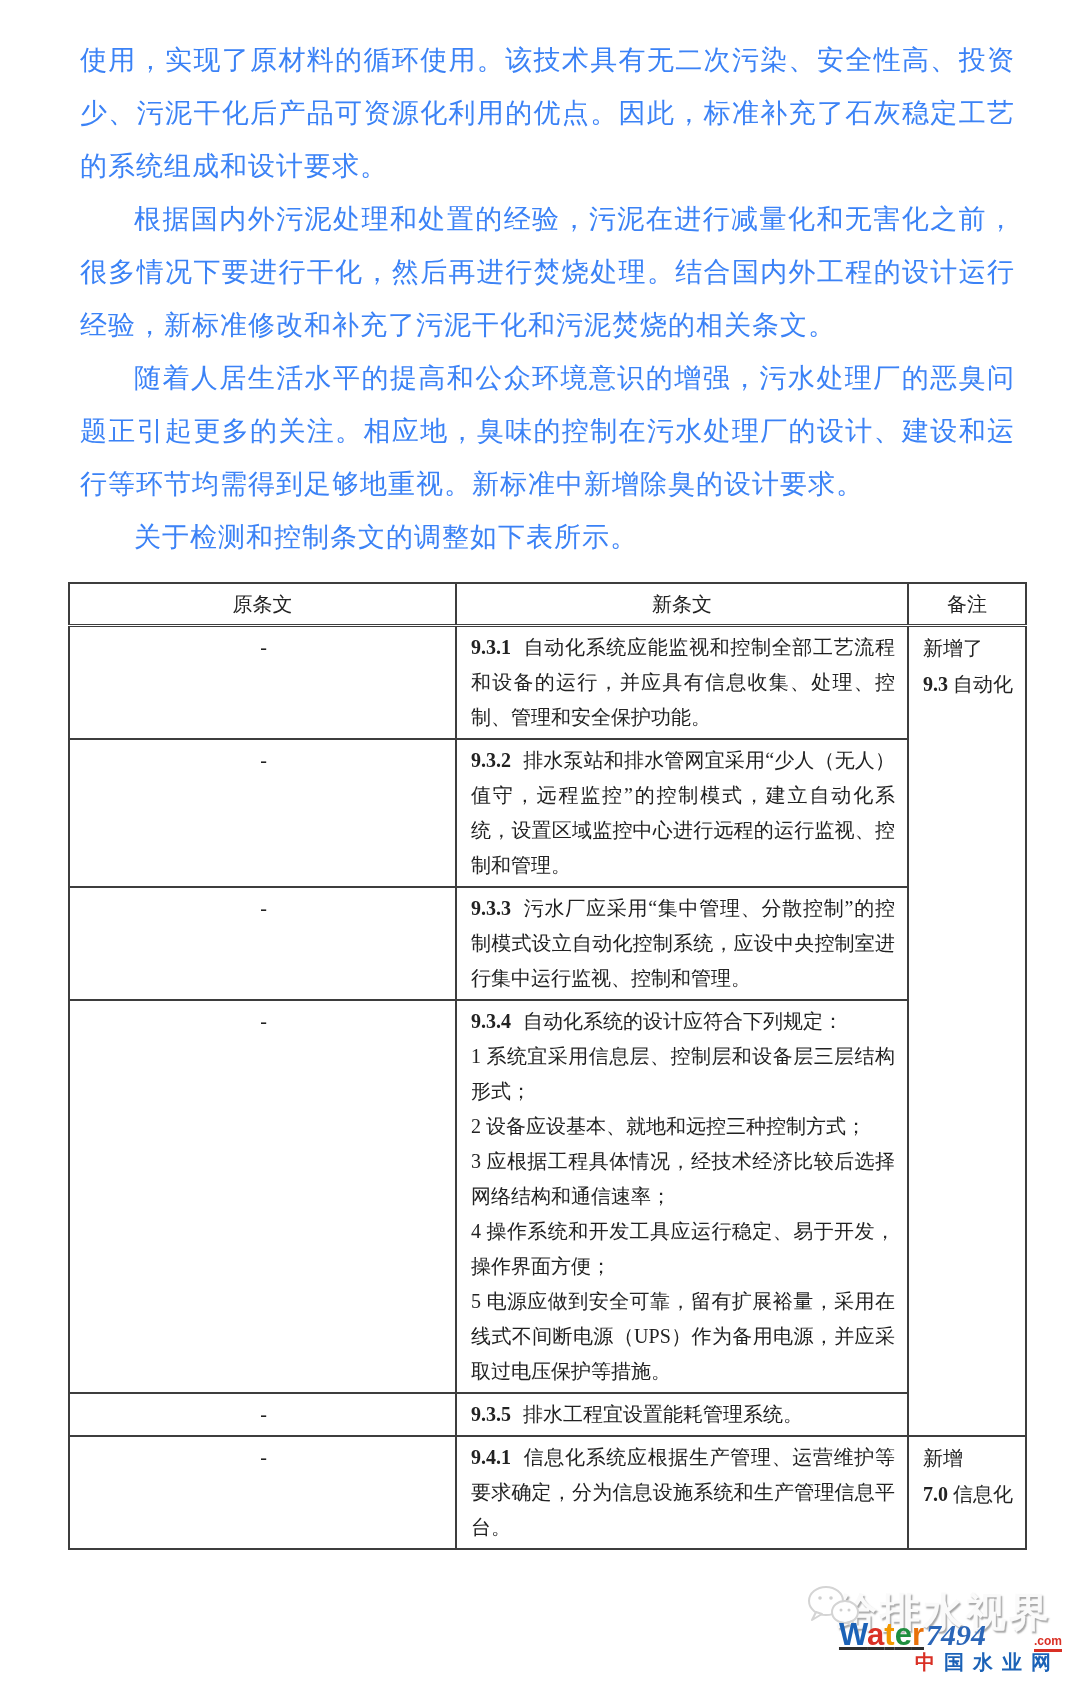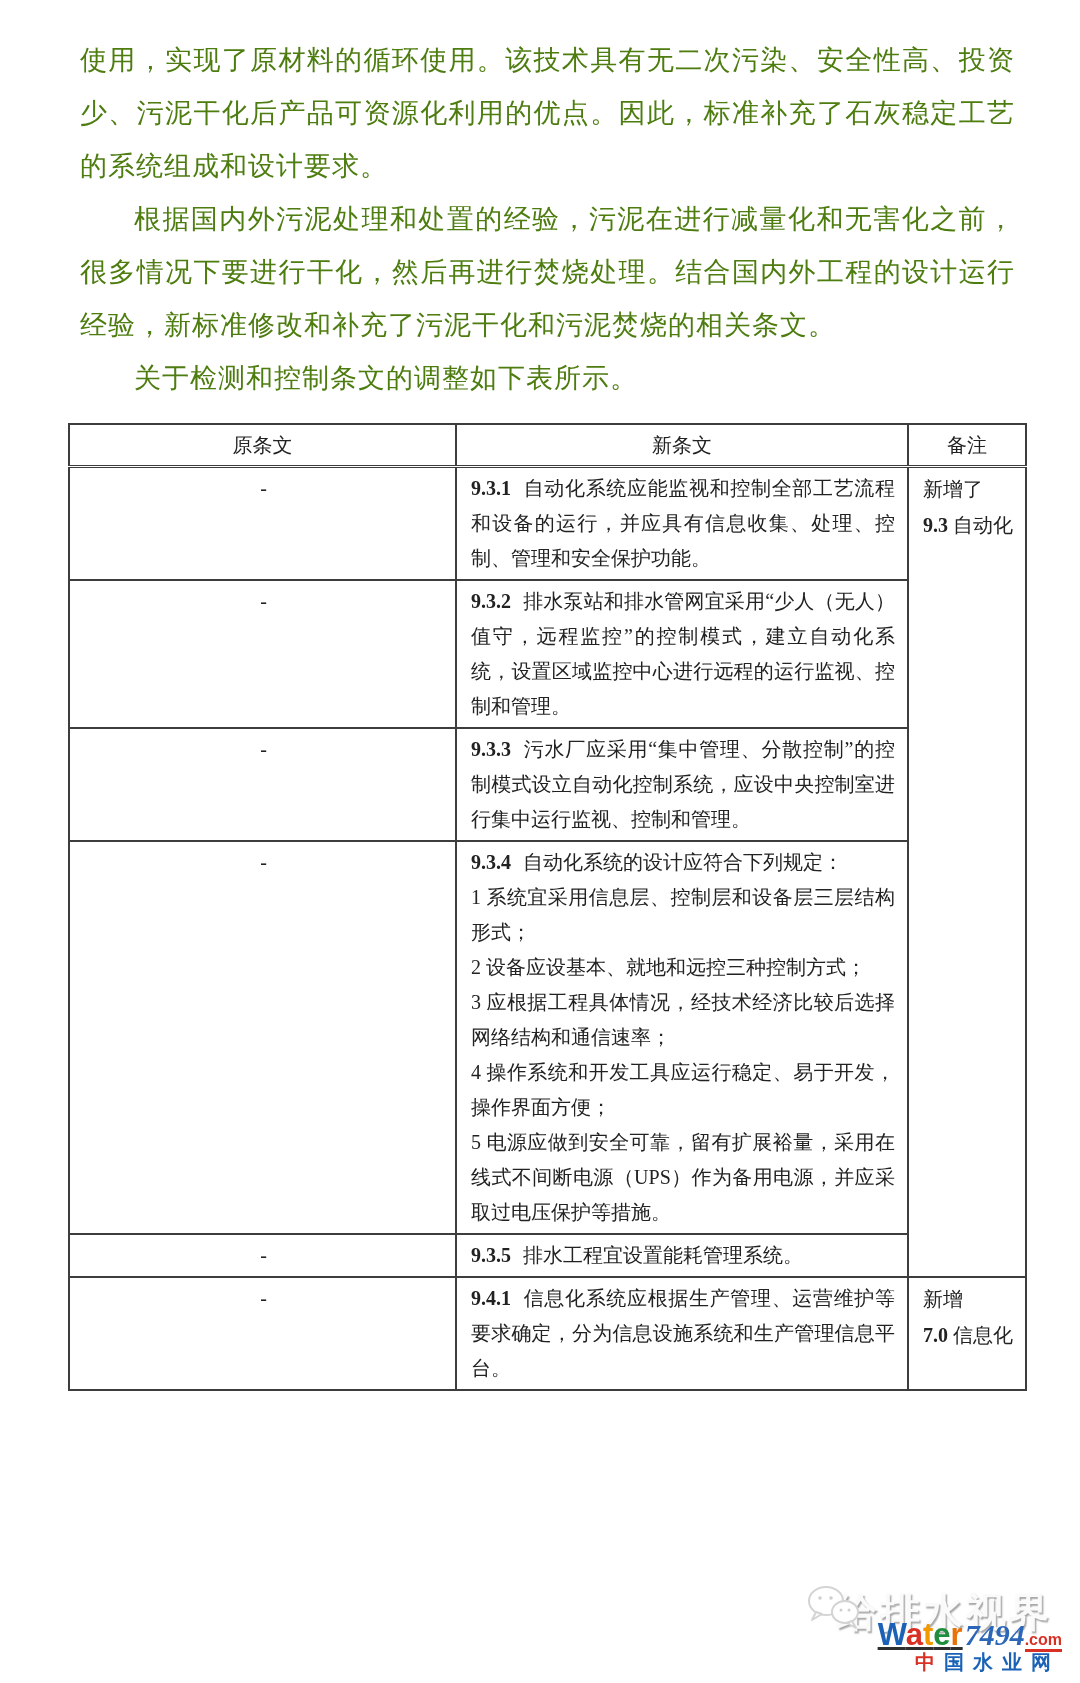--- a/index.html
+++ b/index.html
@@ -11,21 +11,21 @@
     position:relative;
     overflow:hidden;
   }
   .content {
     position:absolute; left:80px; top:0; width:935px;
     padding-top:34px;
   }
   .para {
     margin:0; font-size:27px; line-height:53px;
     text-align:justify; letter-spacing:1px;
-    color:#4d7c0f;
+    color:#3b82f6;
   }
   .para.indent { text-indent:2em; }
 
   table.clauses {
     border-collapse:collapse; table-layout:fixed;
     width:957px; margin-left:-12px; margin-top:18px;
     border:2px solid #3d3d3d;
   }
   table.clauses th, table.clauses td {
     border:2px solid #3d3d3d;
@@ -64,35 +64,36 @@
     position:absolute; right:0; top:32px; white-space:nowrap;
     font-family:"Liberation Sans","DejaVu Sans",sans-serif;
   }
   .wm-site .word { font-size:31px; font-weight:bold; letter-spacing:0px;text-decoration:underline; }
   .wm-site .num {
     font-size:30px; font-weight:bold; font-style:italic;
     font-family:"Liberation Serif","DejaVu Serif",serif;
     margin-left:2px;
   }
   .wm-site .tld {
-    font-size:16px; font-weight:bold; vertical-align:baseline;
-    border-bottom:3px solid #d93025; padding-bottom:1px;
+    font-size:12px; font-weight:bold; vertical-align:baseline;
+    border-bottom:3px solid #d93025; padding-bottom:1px;margin-left:48px;
   }
   .wm-caption {
     position:absolute; right:2px; top:64px;
     font-size:20px; font-weight:bold; letter-spacing:9px; white-space:nowrap;
     font-family:"Liberation Sans","DejaVu Sans",sans-serif;
   }
 </style>
 </head>
 <body>
 
 <div class="content">
   <p class="para">使用，实现了原材料的循环使用。该技术具有无二次污染、安全性高、投资少、污泥干化后产品可资源化利用的优点。因此，标准补充了石灰稳定工艺的系统组成和设计要求。</p>
   <p class="para indent">根据国内外污泥处理和处置的经验，污泥在进行减量化和无害化之前，很多情况下要进行干化，然后再进行焚烧处理。结合国内外工程的设计运行经验，新标准修改和补充了污泥干化和污泥焚烧的相关条文。</p>
+  <p class="para indent">随着人居生活水平的提高和公众环境意识的增强，污水处理厂的恶臭问题正引起更多的关注。相应地，臭味的控制在污水处理厂的设计、建设和运行等环节均需得到足够地重视。新标准中新增除臭的设计要求。</p>
   <p class="para indent">关于检测和控制条文的调整如下表所示。</p>
 
   <table class="clauses">
     <colgroup>
         <col class="c-old">
         <col class="c-new">
         <col class="c-remark">
       </colgroup>
     <thead>
       <tr>

